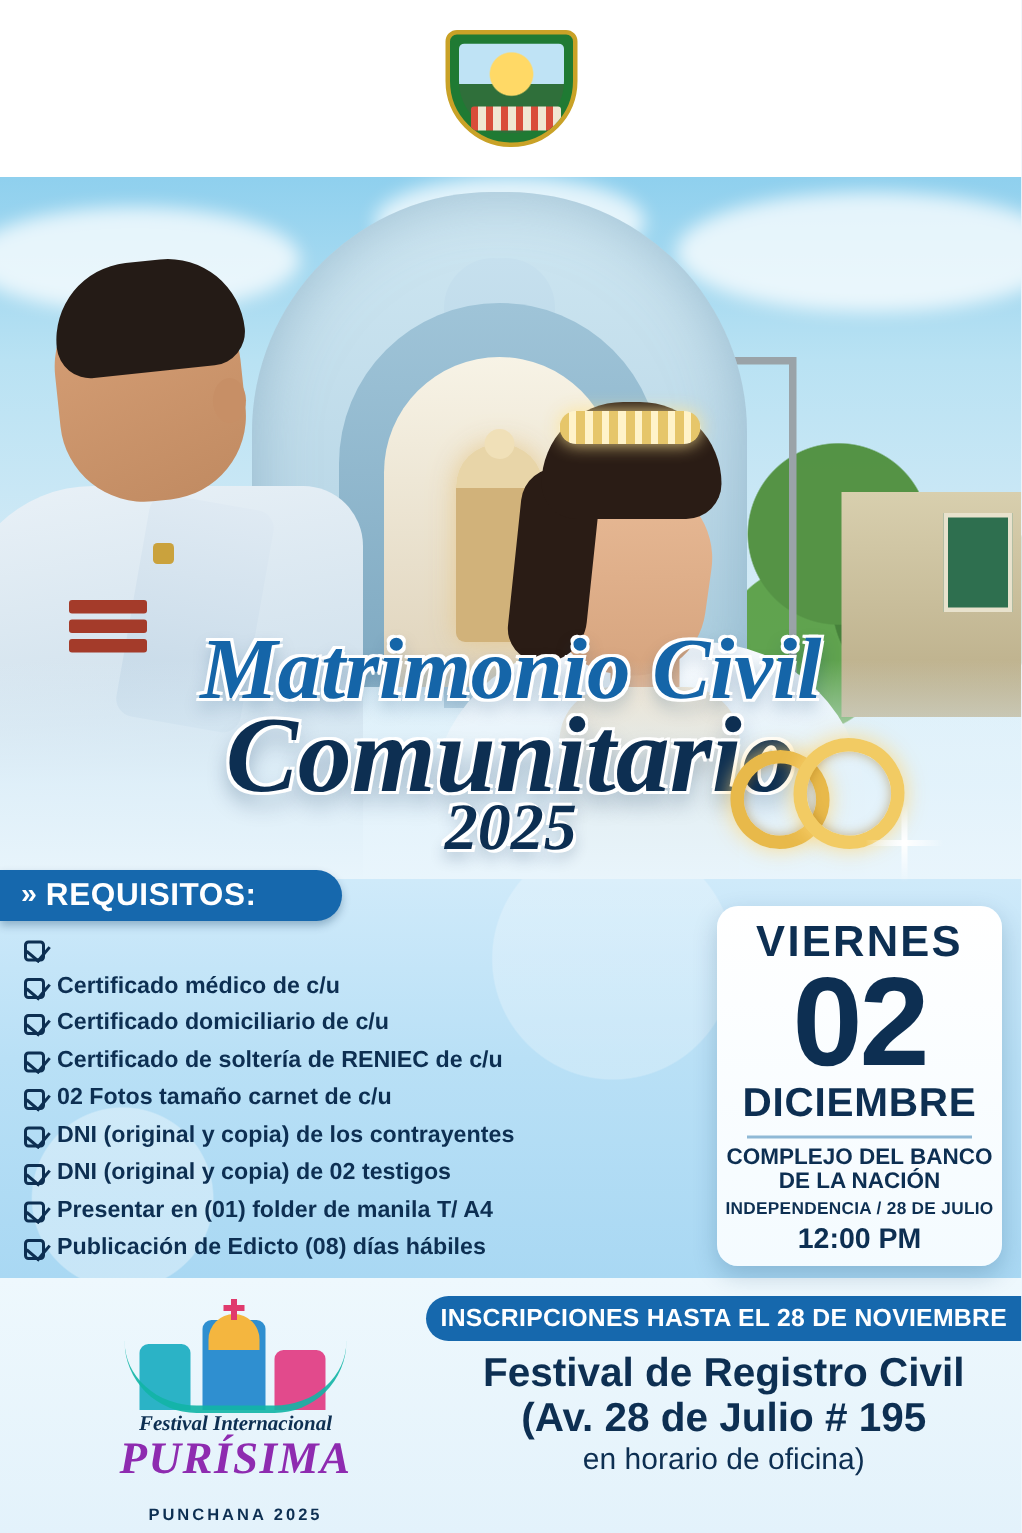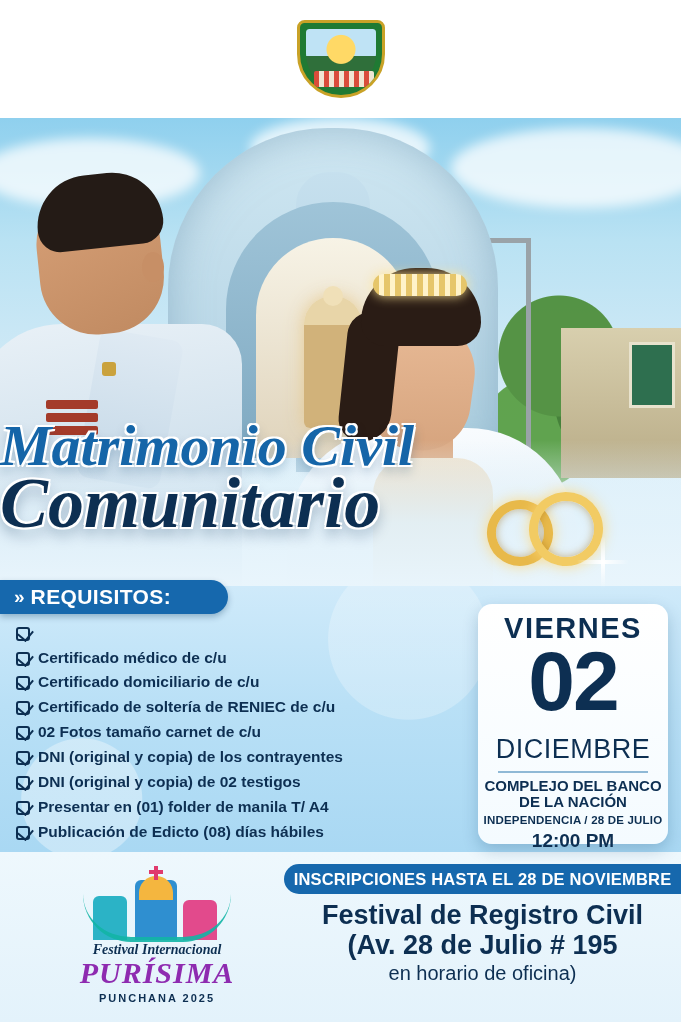--- a/index.html
+++ b/index.html
@@ -188,21 +188,21 @@
   .bride .neck { position:absolute; left:86px; top:168px; width:46px; height:40px; background:#dcab85; }
   .bride .blouse { position:absolute; left:52px; top:190px; width:120px; height:150px; background:linear-gradient(180deg,#efe3cf,#ddcdb3); border-radius:36px 36px 0 0; }
 
   
   .photo-fade {
     position:absolute; left:0; bottom:0; width:100%; height:150px;
     background:linear-gradient(180deg, rgba(223,241,250,0) 0%, rgba(226,242,251,.85) 55%, #e9f5fc 100%);
   }
 
   
-  .title-wrap { position:absolute; left:0; top:418px; width:681px; text-align:left; z-index:20; }
+  .title-wrap { position:absolute; left:0; top:418px; width:681px; text-align:center; z-index:20; }
   .t1 {
     font-family:"Liberation Serif", serif; font-style:italic; font-weight:700;
     font-size:58px; color:#1565a8; line-height:0.96;
     text-shadow: 2px 2px 0 #fff, -2px -2px 0 #fff, 2px -2px 0 #fff, -2px 2px 0 #fff, 0 6px 12px rgba(0,60,110,.35);
   }
   .t2 {
     font-family:"Liberation Serif", serif; font-style:italic; font-weight:700;
     font-size:72px; color:#0d2f52; line-height:0.92; margin-top:-4px;
     text-shadow: 2px 2px 0 #fff, -2px -2px 0 #fff, 2px -2px 0 #fff, -2px 2px 0 #fff, 0 8px 14px rgba(0,40,80,.35);
   }
@@ -265,21 +265,21 @@
   
   .datebox {
     position:absolute; left:478px; top:604px; width:190px; height:240px;
     background:linear-gradient(180deg,#ffffff 0%, #f4fbff 100%);
     border-radius:14px; text-align:center; z-index:22;
     box-shadow:0 6px 16px rgba(10,60,100,.22);
     padding-top:8px;
   }
   .d-viernes { font-size:29px; font-weight:800; color:#0d2f52; letter-spacing:1.5px; }
   .d-num { font-size:84px; font-weight:800; color:#0d2f52; line-height:0.82; letter-spacing:-2px; margin-top:2px; }
-  .d-mes { font-size:27px; font-weight:400; color:#0d2f52; letter-spacing:.5px; margin-top:18px; }
+  .d-mes { font-size:27px; font-weight:700; color:#0d2f52; letter-spacing:.5px; margin-top:4px; }
   .d-sep { width:150px; height:2px; background:#8fb9d6; margin:6px auto 5px; }
   .d-lugar1 { font-size:15px; font-weight:800; color:#0d2f52; line-height:1.1; }
   .d-lugar2 { font-size:11.5px; font-weight:800; color:#0d2f52; margin-top:3px; letter-spacing:.2px; }
   .d-hora { font-size:19px; font-weight:800; color:#0d2f52; margin-top:4px; }
 
   
   .footer {
     position:absolute; left:0; top:852px; width:681px; height:170px;
     background:linear-gradient(180deg,#eef8fd 0%, #e3f2fb 100%);
   }
@@ -317,21 +317,21 @@
     border-bottom:5px solid #12b5a6; border-radius:0 0 70px 70px; opacity:.9;
   }
   .fest .script {
     font-family:"Liberation Serif", serif; font-style:italic; font-weight:700;
     font-size:14px; color:#0d2f52; margin-top:-6px;
   }
   .fest .pur {
     font-family:"Liberation Serif", serif; font-style:italic; font-weight:700;
     font-size:30px; color:#8e2bb0; letter-spacing:1px; line-height:1;
   }
-  .fest .sub { font-size:11px; font-weight:800; color:#0d2f52; letter-spacing:2px; margin-top:4px; }
+  .fest .sub { font-size:11px; font-weight:800; color:#0d2f52; letter-spacing:2px; margin-top:16px; }
 </style>
 </head>
 <body>
 
 <div class="poster">
 
   <div class="header">
     <div class="crest">
       <div class="shield"></div>
     </div>
@@ -373,20 +373,21 @@
       <div class="hairbun"></div>
       <div class="tiara"></div>
     </div>
 
     <div class="photo-fade"></div>
   </div>
 
   <div class="title-wrap">
     <div class="t1">Matrimonio Civil</div>
     <div class="t2">Comunitario</div>
+    <div class="t3">2025</div>
     <div class="rings">
       <div class="ring ringA"></div>
       <div class="ring ringB"></div>
       <div class="sparkle"></div>
     </div>
   </div>
 
   <div class="bluepanel"></div>
 
   <div class="req-banner">

